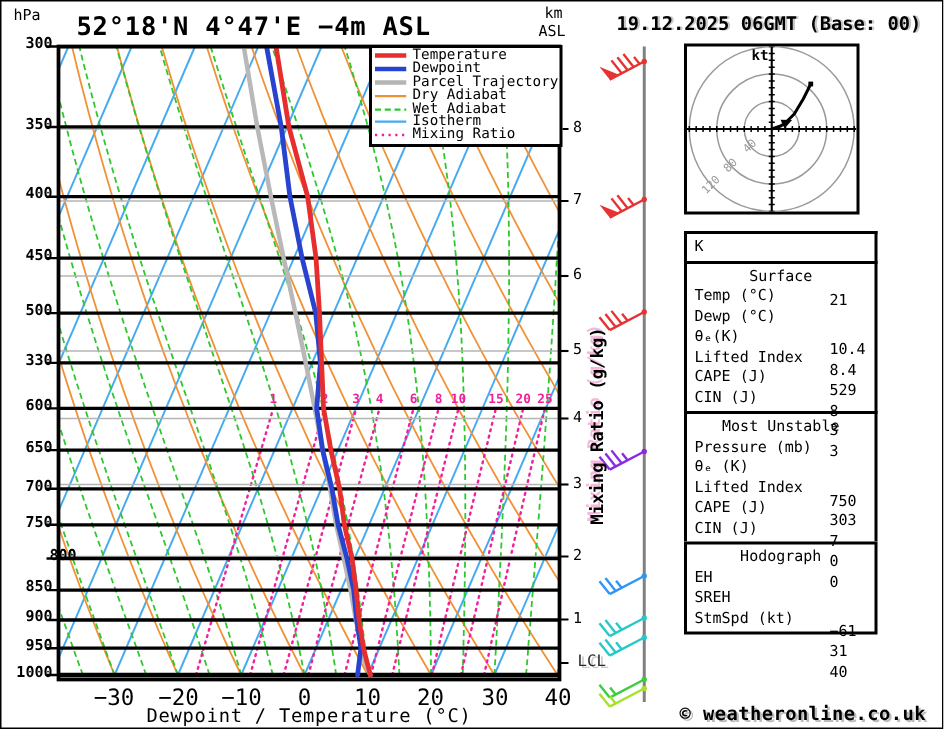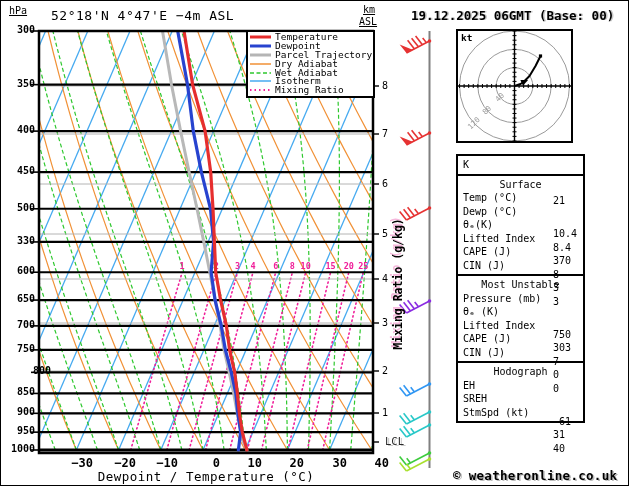--- a/index.html
+++ b/index.html
@@ -1,34 +1,34 @@
 <!DOCTYPE html>
 <html><head>
 <meta charset="utf-8">
 <style>
   html,body{margin:0;padding:0;background:#fff;}
   .stage{position:relative;width:629px;height:486px;background:#fff;
     font-family:"DejaVu Sans Mono", monospace;color:#000;overflow:hidden;
     border:1px solid #000;box-sizing:border-box;}
   .abs{position:absolute;}
-  .lbl{font-size:10px;text-decoration:underline;}
-  .hdr-title{font-size:13px;font-weight:normal;letter-spacing:0.5px;}
+  .lbl{font-size:10px;}
+  .hdr-title{font-size:17px;font-weight:bold;letter-spacing:0.5px;}
   .hdr-date{font-size:12.5px;font-weight:bold;text-shadow:1.5px 0 0 #c9c9c9;}
   .p-lbl{font-size:10px;font-weight:bold;text-align:right;width:34px;}
-  .t-lbl{font-size:12px;font-weight:bold;text-align:right;width:34px;}
+  .t-lbl{font-size:15px;font-weight:normal;text-align:center;width:34px;}
   .km-lbl{font-size:10px;}
   .xaxis-lbl{font-size:12.5px;text-align:center;width:334px;letter-spacing:0.5px;}
   .mix-lbl{font-size:11.5px;font-weight:bold;text-align:center;width:170px;
     transform:rotate(-90deg);text-shadow:2px -2px 0 #f6b8dc;}
   .lcl-lbl{font-size:10.5px;color:#2a2a2a;text-shadow:2px 1px 0 #c9c9c9;}
   .legend{border:2px solid #000;background:#fff;padding:1px 3px 1px 2px;}
   .legend-row{display:flex;align-items:center;height:8.8px;}
   .legend-row svg{flex:0 0 auto;margin-right:4px;}
   .legend-row span{font-size:9.5px;line-height:8px;white-space:nowrap;}
-  .hodo-kt{font-size:9.5px;font-weight:bold;}
+  .hodo-kt{font-size:9.5px;font-weight:bold;margin-left:40px;}
   .panel{position:absolute;left:455px;top:153px;width:129px;}
   .tbox{border:2px solid #000;border-bottom:none;background:#fff;padding:2px 0 2px 0;}
   .tbox:last-child{border-bottom:2px solid #000;}
   .thead{font-size:10px;text-align:center;height:13.5px;line-height:13.5px;}
   .trow{display:flex;font-size:10px;height:13.5px;line-height:13.5px;}
   .trow .tl{padding-left:5px;white-space:nowrap;}
   .trow .tv{position:absolute;left:95px;white-space:nowrap;margin-top:36px;}
   .trow{position:relative;}
   .watermark{font-size:12.5px;font-weight:bold;text-shadow:1.5px 1px 0 #bdbdbd;letter-spacing:0.3px;}
   svg{display:block;}
@@ -421,21 +421,21 @@
         <div class="trow">
           <span class="tl">Temp (°C)</span>
           <span class="tv">10.4</span>
         </div>
         <div class="trow">
           <span class="tl">Dewp (°C)</span>
           <span class="tv">8.4</span>
         </div>
         <div class="trow">
           <span class="tl">θₑ(K)</span>
-          <span class="tv">370</span>
+          <span class="tv">529</span>
         </div>
         <div class="trow">
           <span class="tl">Lifted Index</span>
           <span class="tv">8</span>
         </div>
         <div class="trow">
           <span class="tl">CAPE (J)</span>
           <span class="tv">3</span>
         </div>
         <div class="trow">

